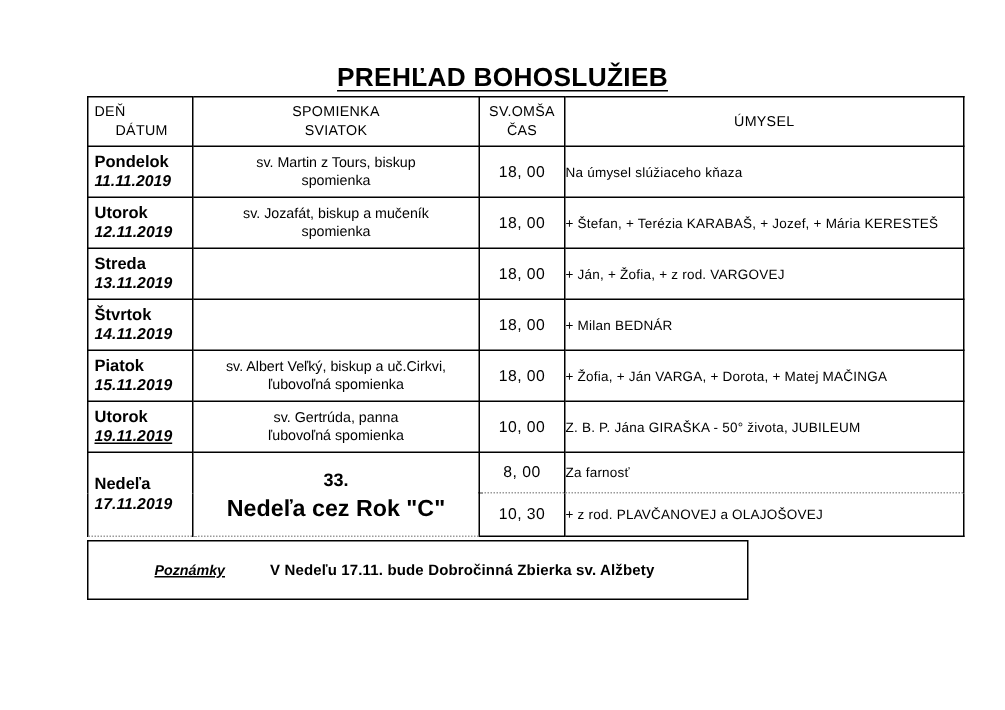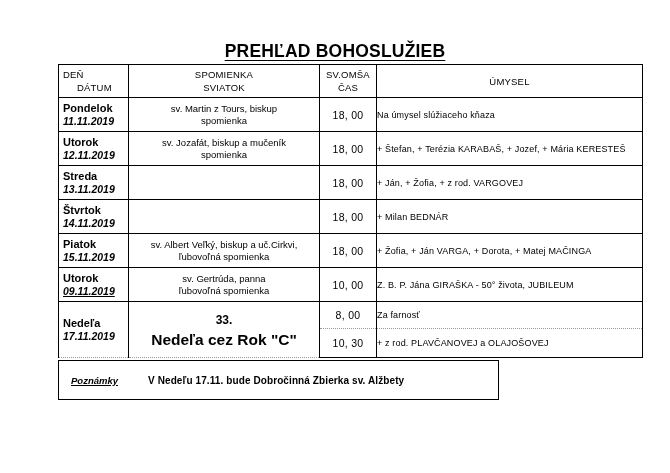--- a/index.html
+++ b/index.html
@@ -138,20 +138,21 @@
   .notes-box {
     position: absolute;
     left: 58px;
     top: 360px;
     width: 441px;
     height: 40px;
     border: 1.4px solid #000000;
     box-sizing: border-box;
     display: flex;
     align-items: center;
+    padding-left: 32px;
   }
   .notes-label {
     font-size: 9.5px;
     font-style: italic;
     font-weight: bold;
     text-decoration: underline;
     padding-left: 12px;
     white-space: nowrap;
   }
   .notes-text {
@@ -266,21 +267,21 @@
           <span>ľubovoľná spomienka</span>
         </td>
         <td class="c-time timecell">18, 00</td>
         <td class="c-int intcell">+ Žofia,  +  Ján  VARGA,  +  Dorota,  +  Matej MAČINGA</td>
       </tr>
 
       <tr class="row">
         <td class="c-day">
           <div class="daycell">
             <span class="dayname">Utorok</span>
-            <span class="daydate underlined">09.11.2019</span>
+            <span class="daydate underlined">19.11.2019</span>
           </div>
         </td>
         <td class="c-mem memcell">
           <span>sv. Gertrúda, panna</span>
           <span>ľubovoľná spomienka</span>
         </td>
         <td class="c-time timecell">10, 00</td>
         <td class="c-int intcell">Z. B. P. Jána GIRAŠKA  -  50° života, JUBILEUM</td>
       </tr>
 

